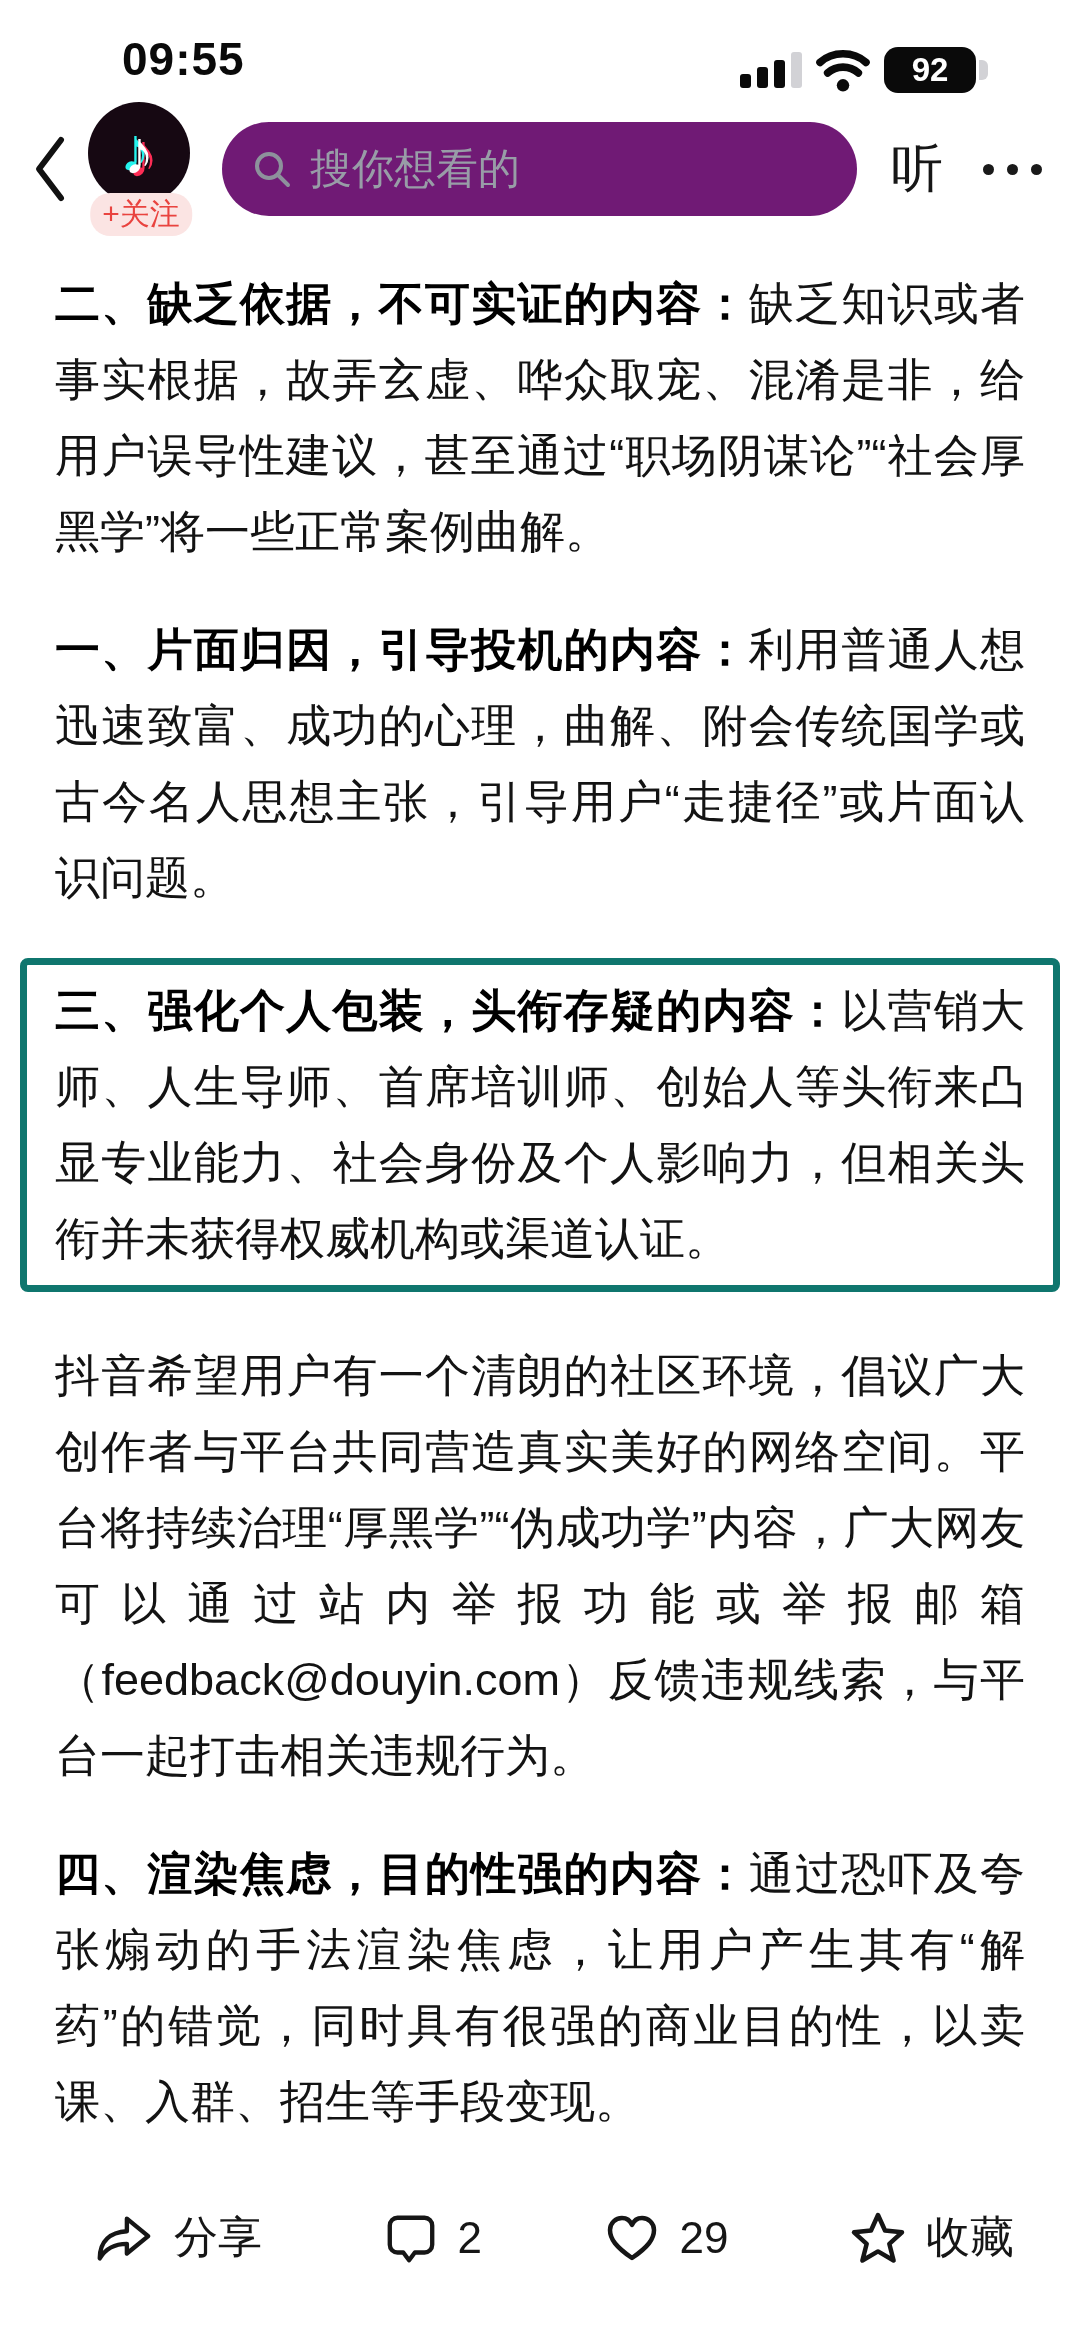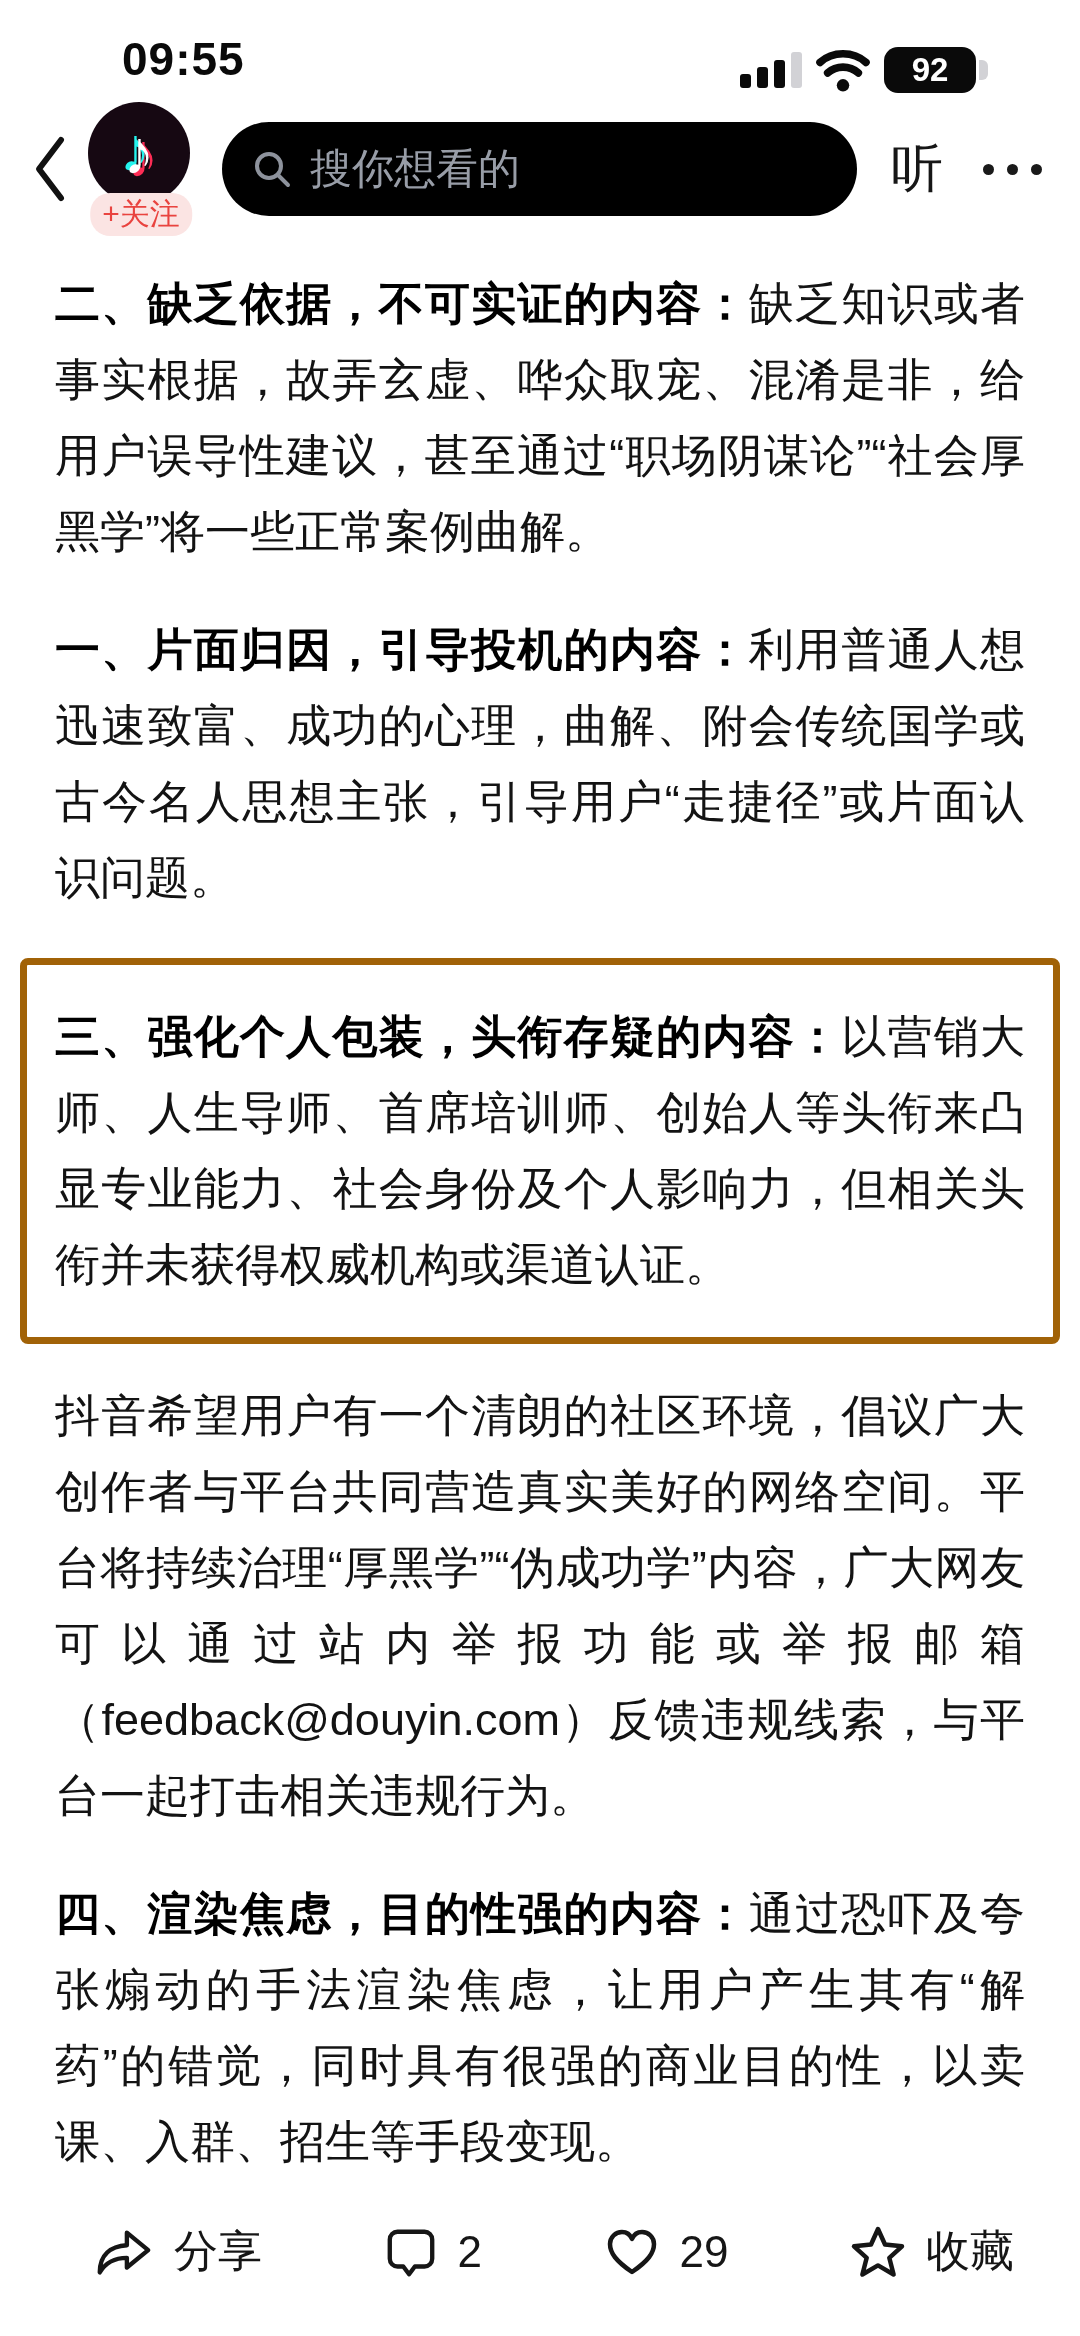--- a/index.html
+++ b/index.html
@@ -61,49 +61,50 @@
     text-shadow: -4px -3px 0 #25f4ee, 4px 3px 0 #fe2c55;
   }
   .follow-badge {
     position: absolute; left: 50%; bottom: 0; transform: translateX(-50%);
     background: #fbe4e3; color: #e9433f;
     font-size: 30px; font-weight: 500; line-height: 1;
     padding: 6px 12px 7px; border-radius: 20px; white-space: nowrap;
   }
   .search-pill {
     flex: 1; height: 94px; margin: 0 20px 0 28px;
-    background: #000000; border-radius: 47px;
+    background: #701a75; border-radius: 47px;
     display: flex; align-items: center; gap: 18px;
     padding: 0 30px; border: none; text-align: left;
   }
   .search-placeholder { font-size: 42px; color: #989da7; }
   .listen-btn { font-size: 52px; color: #161616; margin: 0 16px 0 14px; background: none; border: none; font-family: inherit; }
   .more-btn { display: flex; align-items: center; gap: 13px; margin: 0 4px 0 24px; }
   .more-btn i { width: 11px; height: 11px; border-radius: 50%; background: #1a1a1a; display: block; }
   
   .content {
     padding: 0 55px;
     margin-top: 22px;
     font-size: 45px;
     line-height: 76px;
     text-align: justify;
     color: #131313;
     flex: none;
   }
   .content p { margin-bottom: 42px; }
   .content b { font-weight: 700; color: #000; }
   .highlight-box {
-    border: 7px solid #a16207;
+    border: 7px solid #0f766e;
     border-radius: 8px;
-    margin: 8px -35px 34px;
-    padding: 34px 28px;
+    margin: 8px -35px 46px;
+    padding: 8px 28px;
   }
   .highlight-box p { margin-bottom: 0; }
   
   .action-bar {
+    margin-top: 26px;
     padding: 0 66px 0 92px;
     display: flex;
     align-items: center;
     justify-content: space-between;
     flex: none;
   }
   .action {
     display: flex; align-items: center; gap: 20px;
     background: none; border: none; font-family: inherit;
     font-size: 44px; color: #161616;

